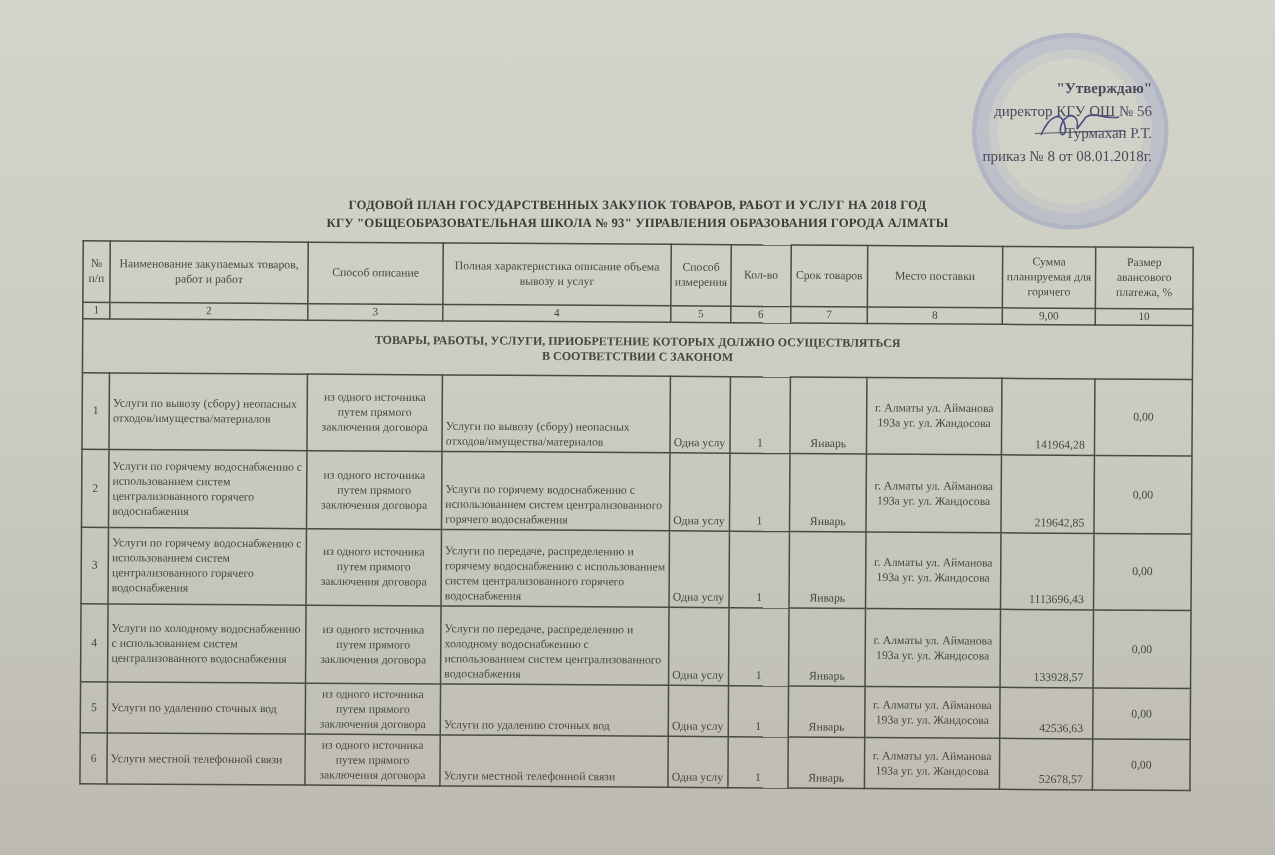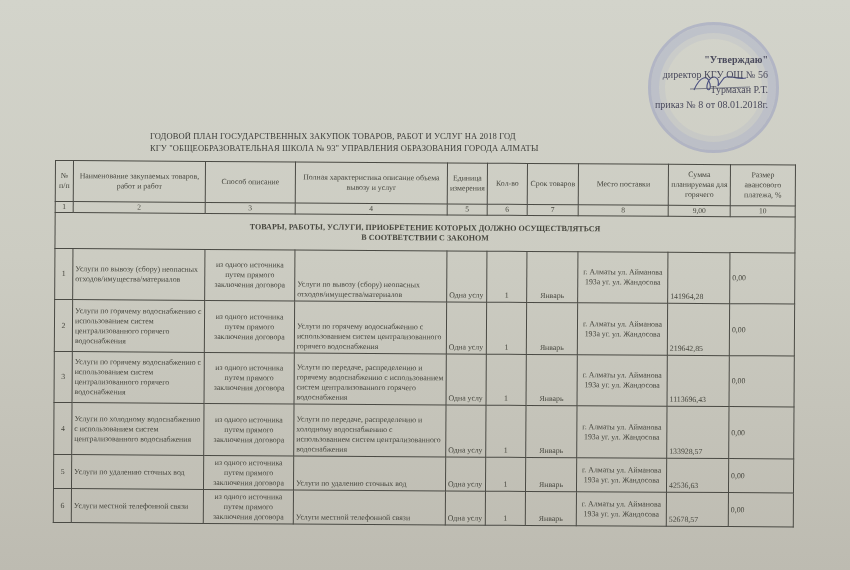--- a/index.html
+++ b/index.html
@@ -18,39 +18,39 @@
   .approval {
     position:absolute; right:82px; top:52px; text-align:right;
     font-size:10px; line-height:15px; color:#4a4a5c;
   }
   .approval div { white-space:nowrap; }
   .approval .bold { font-weight:bold; }
   .signature {
     position:absolute; left:690px; top:72px; width:60px; height:22px;
   }
   .title {
-    position:absolute; left:150px; top:130px; width:550px; text-align:left;
-    font-size:8.5px; line-height:12px; letter-spacing:0.1px; color:#3c3c38;
+    position:absolute; left:150px; top:130px; width:550px; text-align:center;
+    font-size:8.5px; line-height:12px; letter-spacing:0.1px; color:#3c3c38;font-weight:bold;
   }
   table.plan {
     position:absolute; left:55px; top:160px; border-collapse:collapse;
     table-layout:fixed; font-size:7.8px; line-height:10px;
     transform: rotate(0.35deg); transform-origin:left top;
   }
   table.plan td {
     border:1px solid #4a4a44; padding:1px 2px; vertical-align:middle;
     color:#47473f; overflow:hidden;
   }
   .hdr td { text-align:center; height:38px; }
   .nums td { text-align:center; height:7px; line-height:8px; font-size:7.5px; padding:0 2px; }
   .section td { text-align:center; font-weight:bold; height:33px; vertical-align:top; padding-top:3px; font-size:8px; }
   .c { text-align:center; }
   .bottom { vertical-align:bottom !important; }
-  .sum { vertical-align:bottom !important; padding-right:6px !important; }
-  .pct { text-align:left; }
+  .sum { text-align:right; vertical-align:bottom !important; padding-right:6px !important; }
+  .pct { text-align:center; }
   .tall { height:51px; }
   .tall2 { height:52px; }
   .short { height:34px; }
 </style>
 </head>
 <body>
 
 <div class="stamp"></div>
 
 <svg class="signature" viewBox="0 0 60 22">
@@ -82,21 +82,21 @@
       <col style="width:90px">
     <col style="width:62px">
       <col style="width:65px">
   </colgroup>
   <tbody>
       <tr class="hdr">
     <td>№ п/п</td>
     <td>Наименование закупаемых товаров, работ и работ</td>
     <td>Способ описание</td>
     <td>Полная характеристика описание объема вывозу и услуг</td>
-    <td>Единица измерения</td>
+    <td>Способ измерения</td>
     <td>Кол-во</td>
     <td>Срок товаров</td>
     <td>Место поставки</td>
     <td>Сумма планируемая для горячего</td>
     <td>Размер авансового платежа, %</td>
   </tr>
   <tr class="nums">
     <td>1</td>
     <td>2</td>
     <td>3</td>

